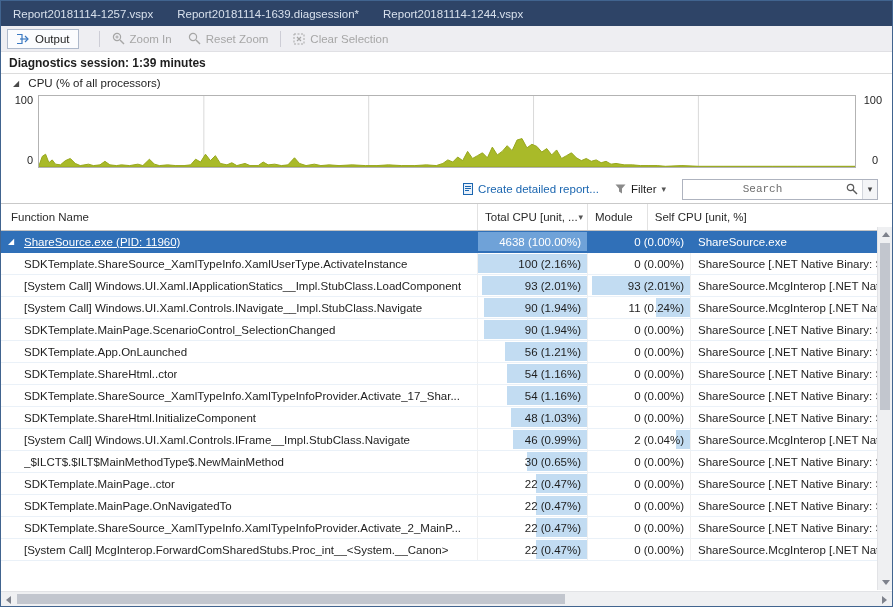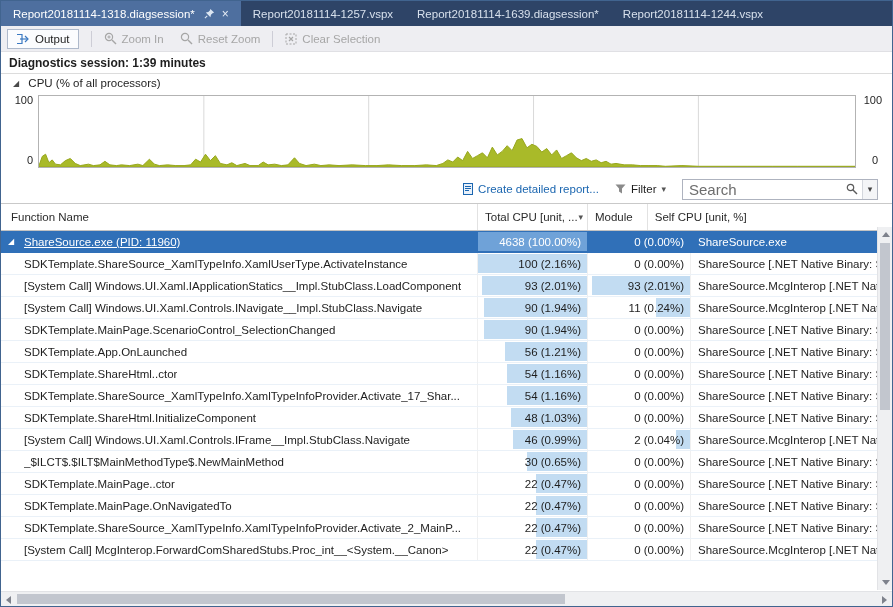--- a/index.html
+++ b/index.html
@@ -12,21 +12,21 @@
   
   .tabbar { height: 25px; background: #2E4467; display: flex; align-items: stretch; }
   .tab { display: flex; align-items: center; padding: 0 12px; color: #D7E0EC; font-size: 11.5px; white-space: nowrap; cursor: default; }
   .tab.active { background: #4E6F9F; color: #FFFFFF; }
   .tab-label { white-space: nowrap; }
   .tab-icon { margin-left: 9px; display: inline-flex; }
   .tab-close { margin-left: 7px; font-size: 12px; color: #E8EEF6; line-height: 1; }
   
   .toolbar { height: 26px; background: #EEEEF2; display: flex; align-items: center; padding-left: 6px; border-bottom: 1px solid #E0E0E4; }
   .tbtn { display: flex; align-items: center; gap: 5px; padding: 3px 8px; font-size: 11.5px; color: #1E1E1E; }
-  .tbtn.output { border: 1px solid #AEB9CB; background: #FBFCFE; margin-right: 8px; }
+  .tbtn.output { border: 1px solid #AEB9CB; background: #FBFCFE; margin-right: 16px; }
   .tbtn.disabled { color: #A6A6A6; }
   .tsep { width: 1px; height: 16px; background: #CDCDD6; margin: 0 4px; }
   .ticon { display: inline-flex; }
   
   .session-bar { height: 22px; background: #ffffff; padding: 4px 0 0 8px; font-weight: bold; font-size: 12px; border-bottom: 1px solid #DCDCDC; }
   
   .ruler { position: relative; height: 23px; background: #FBFBFB; border-bottom: 1px solid #CFCFCF; }
   .handle-l { position: absolute; left: 0; top: 0; bottom: 0; width: 13px; background: #141414; }
   .handle-r { position: absolute; right: 22px; top: 0; bottom: 0; width: 16px; background: #141414; }
   .ruler-end { position: absolute; right: 0; top: 0; bottom: 0; width: 22px; background: #D8D8D8; }
@@ -46,21 +46,21 @@
   .yl.rt { right: 10px; top: 1px; }
   .yl.rb { right: 14px; bottom: 7px; }
   .plot { position: absolute; left: 37px; right: 36px; top: 2px; bottom: 5px; border: 1px solid #B3B3B3; background: #FFFFFF; }
   .plot svg { display: block; width: 100%; height: 100%; }
   
   .detail-bar { height: 31px; display: flex; justify-content: flex-end; align-items: center; gap: 16px; padding: 2px 14px 0 0; border-bottom: 1px solid #C9C9C9; background: #ffffff; }
   .report-link { color: #1B66B0; font-size: 11.5px; display: inline-flex; align-items: center; gap: 5px; cursor: pointer; }
   .filter-btn { display: inline-flex; align-items: center; gap: 5px; font-size: 11.5px; cursor: pointer; }
   .fdrop, .hdrop { font-size: 9px; color: #555; }
   .search-box { display: inline-flex; align-items: center; width: 196px; height: 21px; border: 1px solid #AEB3BF; background: #fff; }
-  .search-input { flex: 1; min-width: 0; border: 0; outline: none; font-size: 15px; padding: 0 6px; font-family: Liberation Sans, sans-serif; color: #1E1E1E; }
+  .search-input { flex: 1; min-width: 0; border: 0; outline: none; font-size: 11px; padding: 0 6px; font-family: Liberation Mono, monospace; color: #1E1E1E; text-align: center; }
   .search-input::placeholder { color: #6D6D6D; }
   .sicon { display: inline-flex; padding: 0 4px; }
   .sdrop { width: 15px; text-align: center; font-size: 9px; color: #444; border-left: 1px solid #D4D7DD; background: #F4F5F7; height: 100%; line-height: 19px; }
   
   .table-header { height: 27px; display: flex; border-bottom: 1px solid #C3C3C3; background: #fff; font-size: 11.5px; color: #2B2B2B; }
   .hcell { position: relative; padding: 7px 14px 0 7px; border-right: 1px solid #E2E2E2; white-space: nowrap; overflow: hidden; }
   .hcell:first-child { padding-left: 10px; }
   .hcell:last-child { flex: 1; border-right: none; }
   .hdrop { position: absolute; right: 4px; top: 8px; }
   .table-body { background: #fff; }
@@ -90,30 +90,20 @@
   .tri-dn { width:0;height:0;border-left:4px solid transparent;border-right:4px solid transparent;border-top:5px solid #7E828C; }
   .tri-lf { width:0;height:0;border-top:4px solid transparent;border-bottom:4px solid transparent;border-right:5px solid #7E828C; }
   .tri-rt { width:0;height:0;border-top:4px solid transparent;border-bottom:4px solid transparent;border-left:5px solid #7E828C; }
 </style>
 </head>
 <body>
 
 <div class="window">
 
   <div class="tabbar">
-      <div class="tab active">
-        <span class="tab-label">Report20181114-1318.diagsession*</span>
-        <span class="tab-icon">
-          <svg width="11" height="11" viewBox="0 0 12 12">
-            <path d="M7 1 L11 5 L9.3 5.6 L7.6 7.3 L7 10 L2 5 L4.7 4.4 L6.4 2.7 Z" fill="#DCE6F2"></path>
-            <path d="M3.5 8.5 L1 11" stroke="#DCE6F2" stroke-width="1.2"></path>
-          </svg>
-        </span>
-        <span class="tab-close">×</span>
-      </div>
       <div class="tab">
         <span class="tab-label">Report20181114-1257.vspx</span>
       </div>
       <div class="tab">
         <span class="tab-label">Report20181114-1639.diagsession*</span>
       </div>
       <div class="tab">
         <span class="tab-label">Report20181114-1244.vspx</span>
       </div>
     </div>

